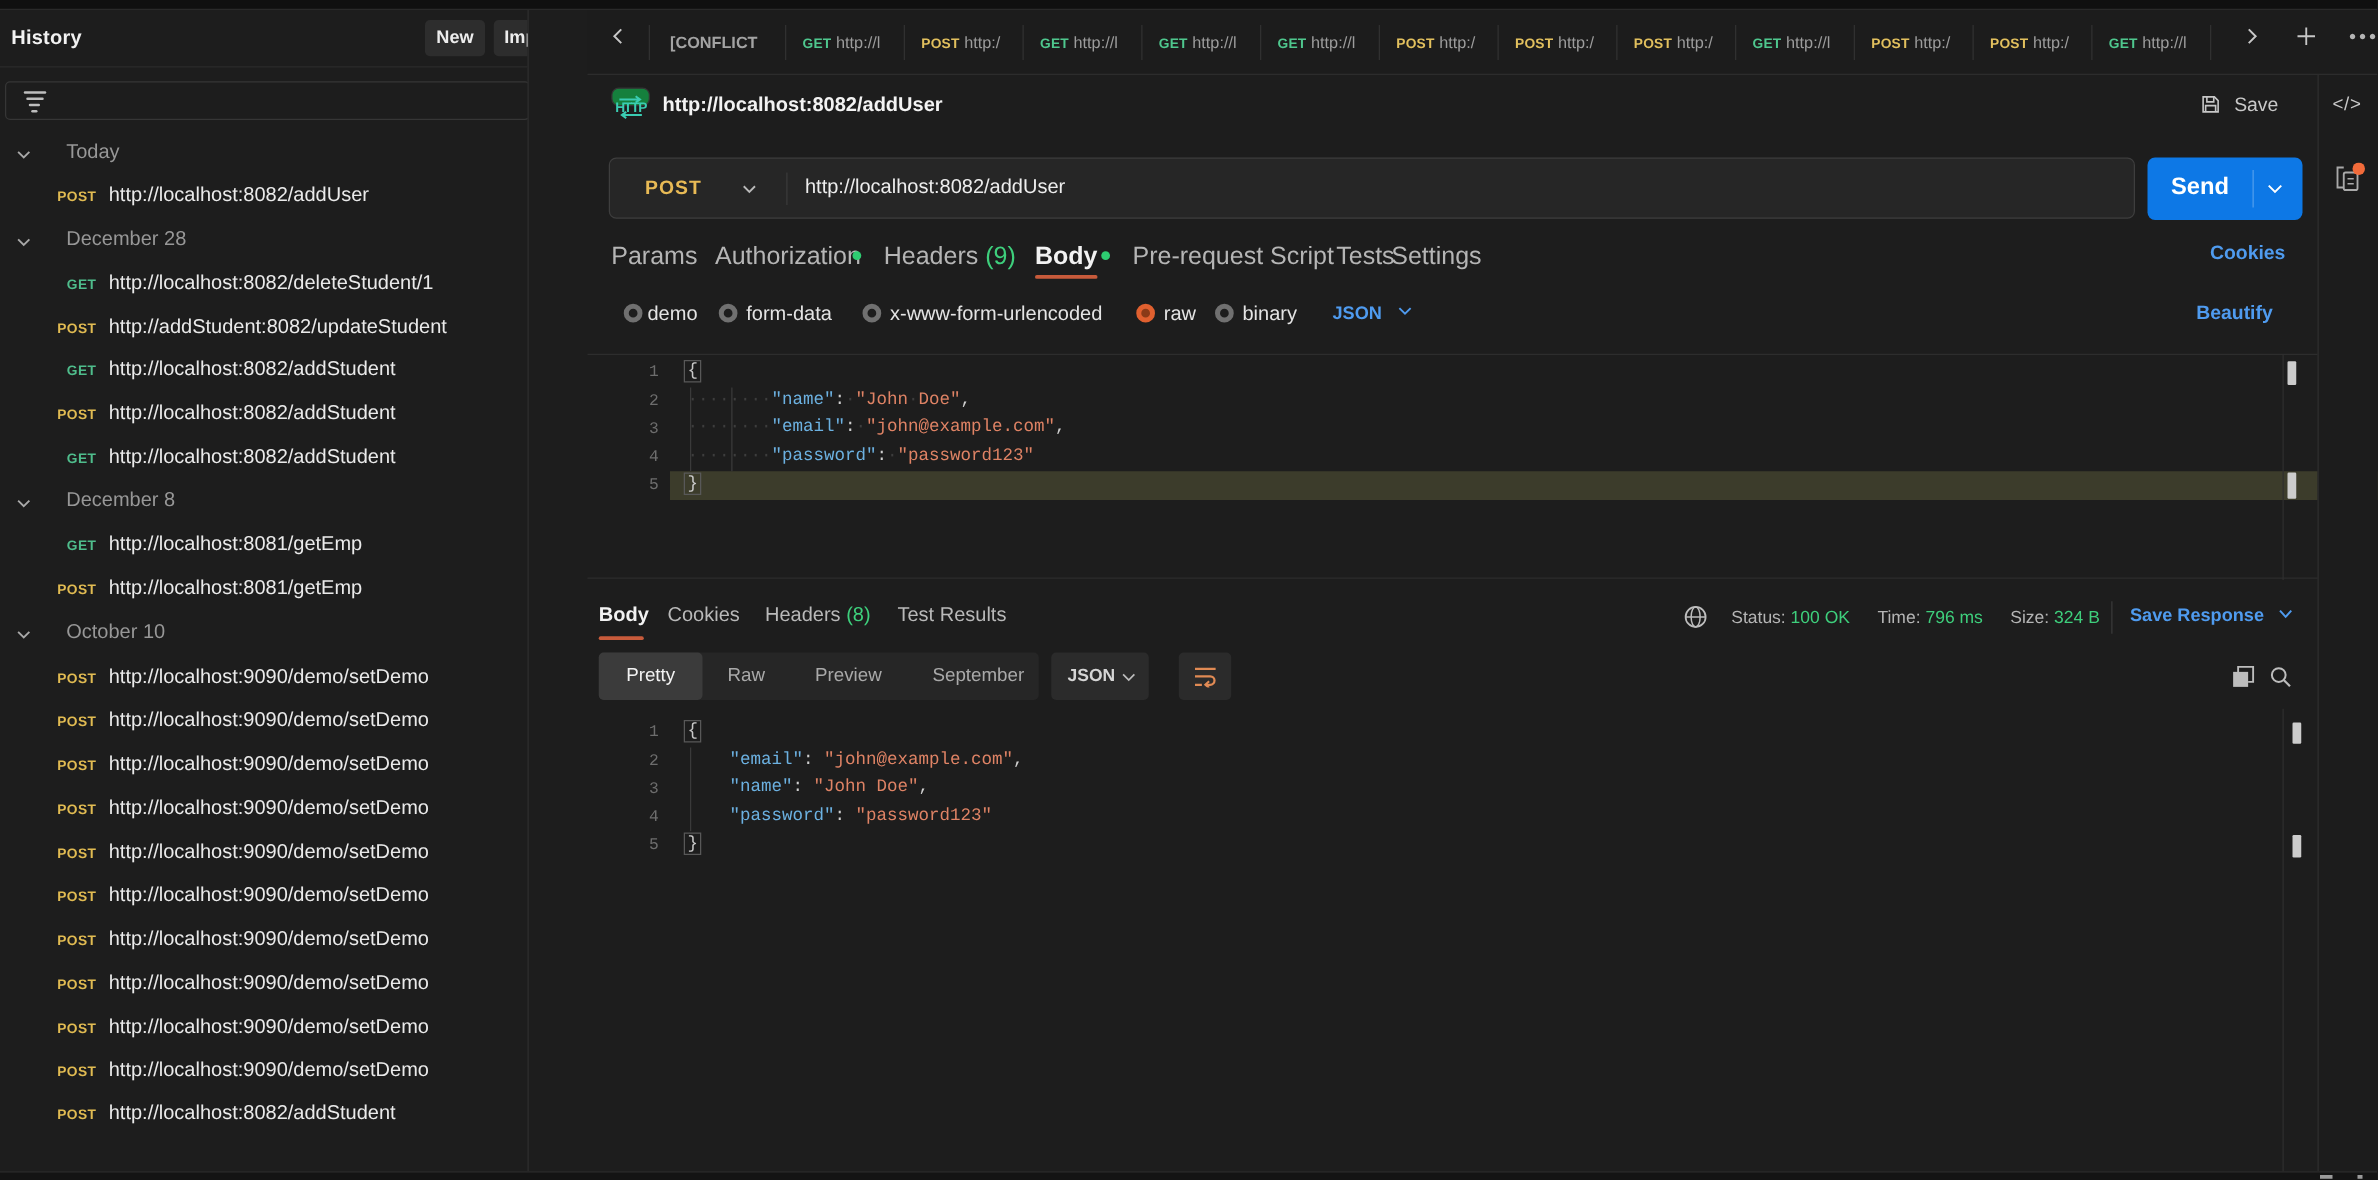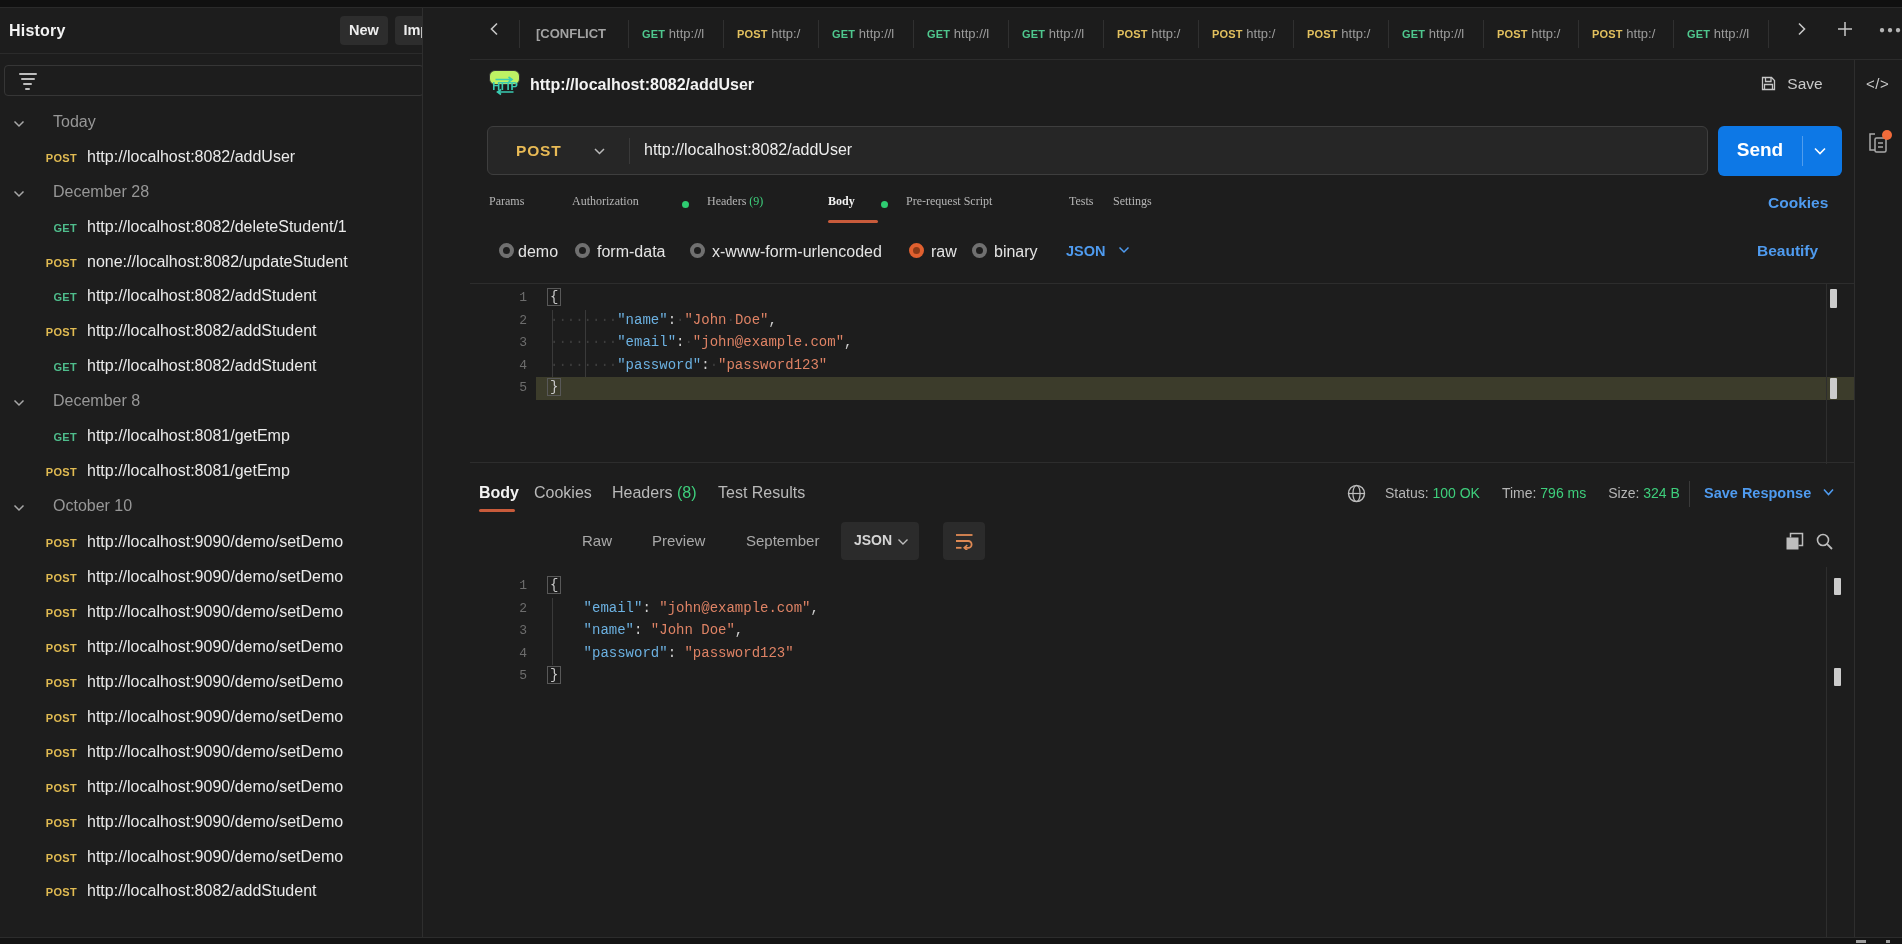--- a/index.html
+++ b/index.html
@@ -31,34 +31,34 @@
   #sb-scroll { left:455px; top:112px; width:5px; height:350px; background:#4d4d4d; border-radius:3px; }
   
   #main { left:470px; top:8px; width:1432px; height:929px; }
   #tabstrip { left:0; top:0; width:1432px; height:52px; background:#1c1c1c; border-bottom:1px solid #2c2c2c; }
   .tdiv { position:absolute; top:12px; width:1px; height:28px; background:#303030; }
   .ttab { position:absolute; top:0; height:52px; overflow:hidden; white-space:nowrap; font-size:13px; color:#9c9c9c; line-height:52px; }
   .ttab b { font-size:11px; font-weight:bold; letter-spacing:.2px; }
   .ttab b.get { color:#4fc78e; }
   .ttab b.post { color:#e2c05e; }
   
-  #httpicon { left:19px; top:62px; width:31px; height:15px; border:1px solid #353535; border-radius:6px; background:#bef264;text-decoration:underline; }
+  #httpicon { left:19px; top:62px; width:31px; height:15px; border:1px solid #353535; border-radius:6px; background:#15803d;text-decoration:underline; }
   #req-title { left:60px; top:68px; font-size:16px; font-weight:bold; color:#f3f3f3; }
   #save-grp { left:1290px; top:67px; color:#c9c9c9; font-size:15.5px; }
   
   #urlbar { left:17px; top:118px; width:1221px; height:49px; background:#262626; border:1px solid #3e3e3e; border-radius:6px; }
   #method { position:absolute; left:28px; top:15px; color:#e8ba55; font-weight:bold; font-size:15.5px; letter-spacing:.8px; }
   #mchev { position:absolute; left:105px; top:20px; }
   #urldiv { position:absolute; left:141px; top:11px; width:1px; height:26px; background:#3a3a3a; }
   #urltext { position:absolute; left:156px; top:14px; color:#ededed; font-size:16px; }
   #send { left:1248px; top:118px; width:124px; height:50px; background:#0d78e6; border-radius:6px; }
   #send .t { position:absolute; left:0; width:84px; text-align:center; top:13px; color:#fff; font-weight:bold; font-size:19px; }
   #send .d { position:absolute; left:84px; top:10px; width:1px; height:30px; background:rgba(255,255,255,.28); }
   
-  .rtab { top:186px; font-size:12px; color:#b5b5b5;font-family:Liberation Serif, serif; }
+  .rtab { top:186px; font-size:20px; color:#b5b5b5; }
   .dotg { position:absolute; width:7px; height:7px; border-radius:50%; background:#2ecc71; top:193px; }
   #body-underline { left:358px; top:212px; width:50px; height:3px; background:#c85b3b; border-radius:2px; }
   #cookies { left:1298px; top:186px; color:#4f9bef; font-weight:bold; font-size:15.5px; }
   
   .radio { position:absolute; top:235px; width:15px; height:15px; border-radius:50%; border:4px solid #707070; background:#1d1d1d; }
   .radio.on { border-color:#e0602f; background:#8a3a17; }
   .rlbl { top:235px; font-size:16px; color:#e4e4e4; }
   #jsonsel { left:596px; top:235px; color:#4f9bef; font-size:14.5px; font-weight:bold; }
   #beautify { left:1287px; top:234px; color:#4f9bef; font-size:15.5px; font-weight:bold; }
 </style>
@@ -126,21 +126,21 @@
           </svg>
         </span>
         <span class="lbl">December 28</span>
       </div>
 <div class="abs it" style="top:203px">
         <span class="m get">GET</span>
         <span class="u">http://localhost:8082/deleteStudent/1</span>
       </div>
 <div class="abs it" style="top:238px">
         <span class="m post">POST</span>
-        <span class="u">none://localhost:8082/updateStudent</span>
+        <span class="u">http://addStudent:8082/updateStudent</span>
       </div>
 <div class="abs it" style="top:272px">
         <span class="m get">GET</span>
         <span class="u">http://localhost:8082/addStudent</span>
       </div>
 <div class="abs it" style="top:307px">
         <span class="m post">POST</span>
         <span class="u">http://localhost:8082/addStudent</span>
       </div>
 <div class="abs it" style="top:342px">
@@ -351,20 +351,23 @@
 <circle cx="10.5" cy="10.5" r="8" fill="none" stroke="#bdbdbd" stroke-width="1.4"></circle>
 <ellipse cx="10.5" cy="10.5" rx="3.6" ry="8" fill="none" stroke="#bdbdbd" stroke-width="1.2"></ellipse>
 <path d="M2.5 10.5 H18.5" stroke="#bdbdbd" stroke-width="1.2"></path>
       </svg>
 <div class="abs" id="statusrow">Status: <span class="grn">100 OK</span><span style="margin-left:22px">Time: <span class="grn">796 ms</span></span><span style="margin-left:22px">Size: <span class="grn">324 B</span></span></div>
 <div class="abs" id="statdiv"></div>
 <div class="abs" id="saveresp">Save Response
 <svg width="13" height="9" viewBox="0 0 13 9" style="margin-left:7px;vertical-align:1px">
           <path d="M2 1.5 L6.5 6.5 L11 1.5" stroke="#4f9bef" stroke-width="1.6" fill="none"></path>
         </svg></div>
+<div class="abs" id="seg">
+        <div class="on">Pretty</div>
+      </div>
 <div class="abs segt" style="left:112px">Raw</div>
 <div class="abs segt" style="left:182px">Preview</div>
 <div class="abs segt" style="left:276px">September</div>
 <div class="abs" id="jsonbtn">
         <span>JSON</span>
 <svg class="abs" style="left:56px;top:16px" width="12" height="8" viewBox="0 0 12 8">
           <path d="M1.5 1.5 L6 6 L10.5 1.5" stroke="#bdbdbd" stroke-width="1.4" fill="none"></path>
         </svg>
       </div>
 <div class="abs" id="wrapbtn">

